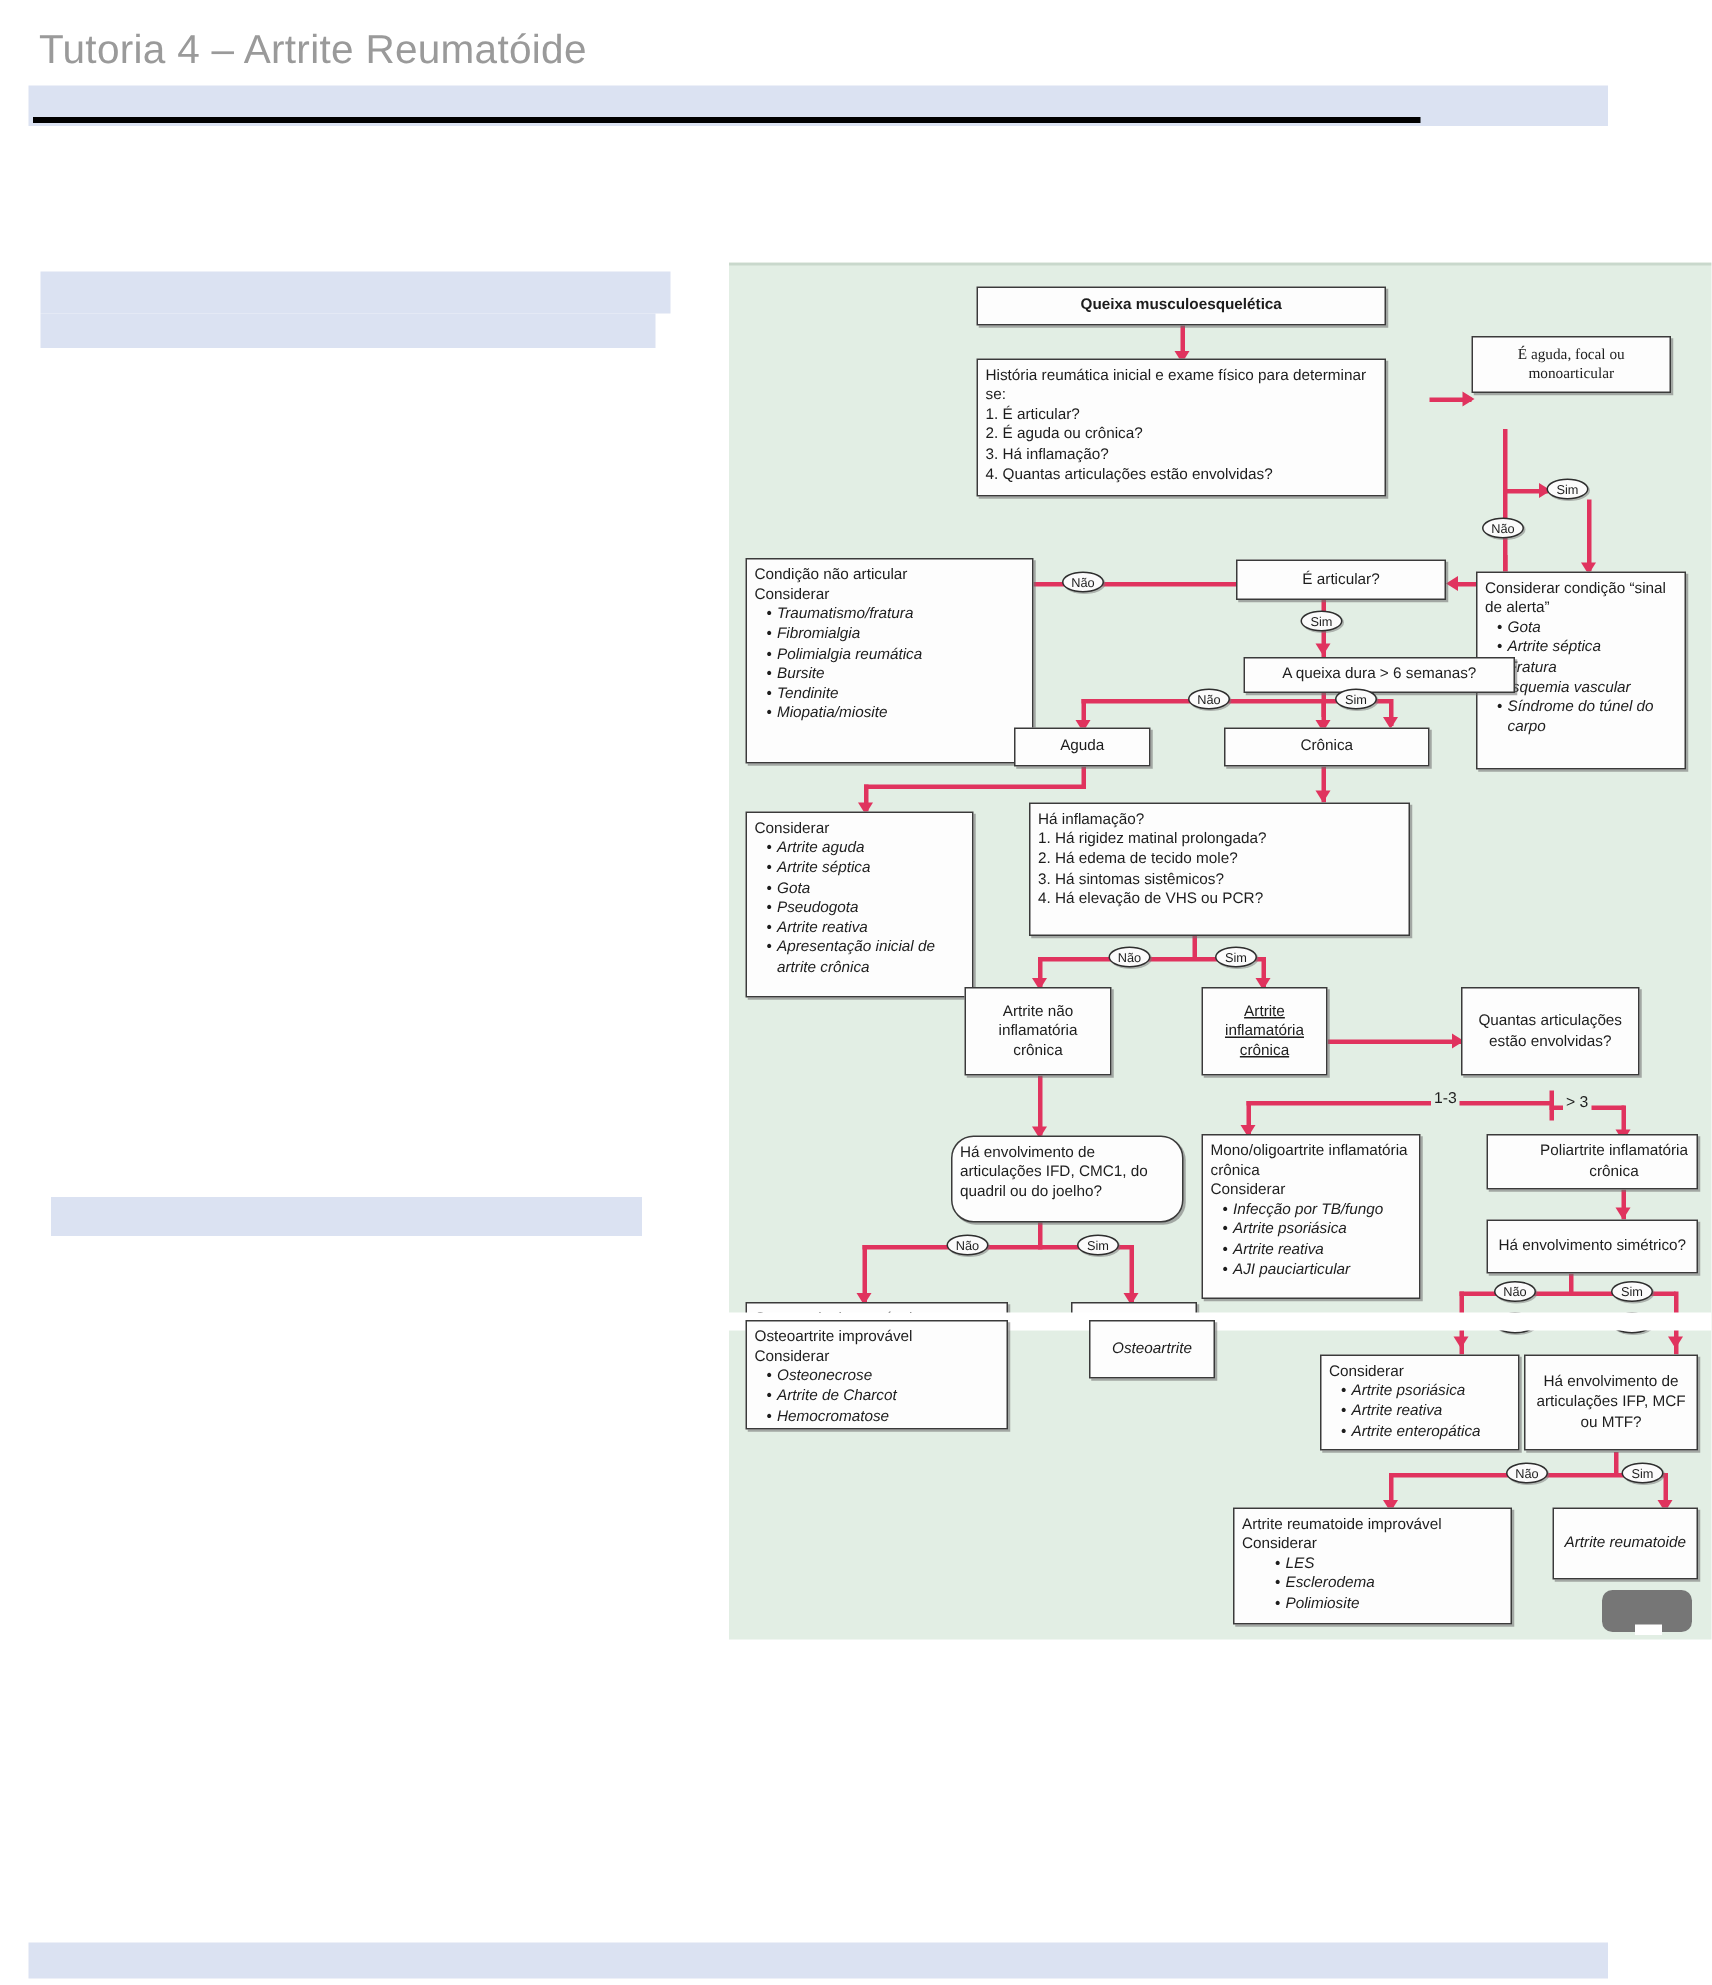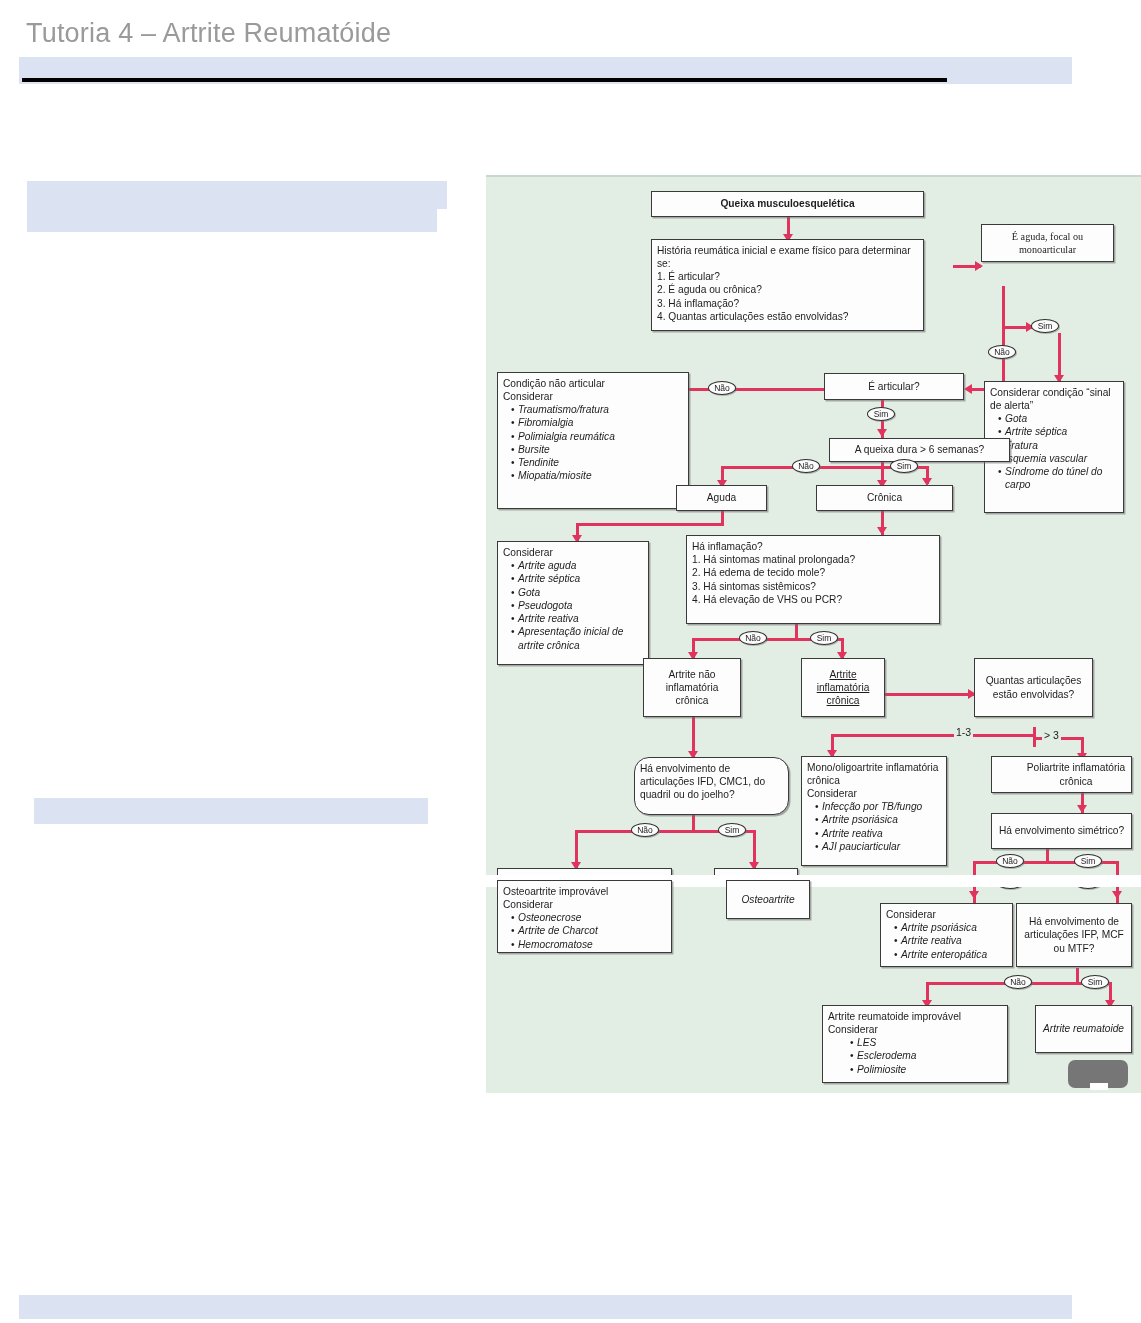--- a/index.html
+++ b/index.html
@@ -412,21 +412,21 @@
       <li>Gota</li>
       <li>Pseudogota</li>
       <li>Artrite reativa</li>
       <li>Apresentação inicial de artrite crônica</li>
     </ul>
   </div>
 
   <div class="fc-box" style="left:200px; top:360px; width:254px; height:89px;">
     <div>Há inflamação?</div>
     <ol>
-      <li>Há sintomas matinal prolongada?</li>
+      <li>Há rigidez matinal prolongada?</li>
       <li>Há edema de tecido mole?</li>
       <li>Há sintomas sistêmicos?</li>
       <li>Há elevação de VHS ou PCR?</li>
     </ol>
   </div>
 
   <div class="fc-box center" style="left:157px; top:483px; width:98px; height:59px;">Artrite não inflamatória crônica</div>
 
   <div class="fc-box center" style="left:315px; top:483px; width:84px; height:59px;text-decoration:underline;">Artrite inflamatória crônica</div>
 

